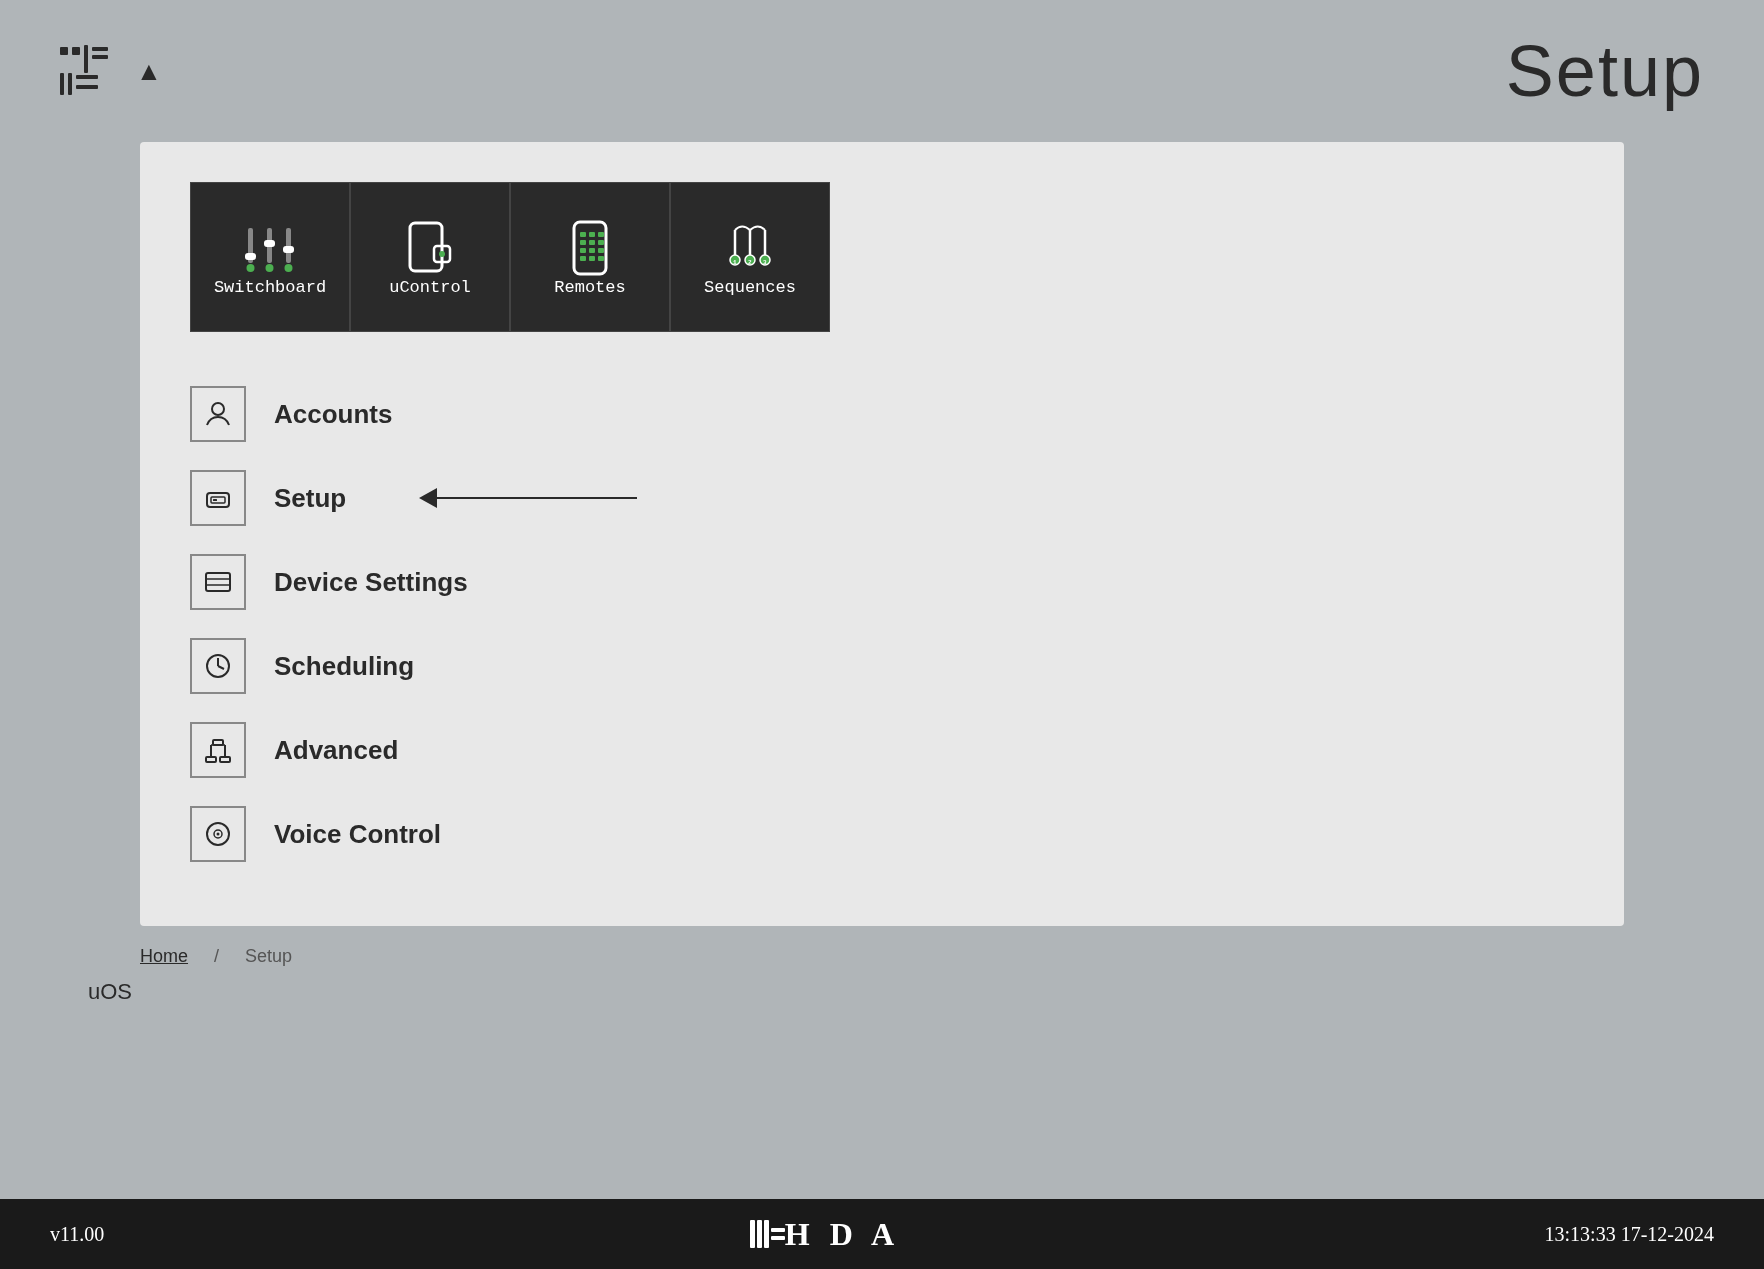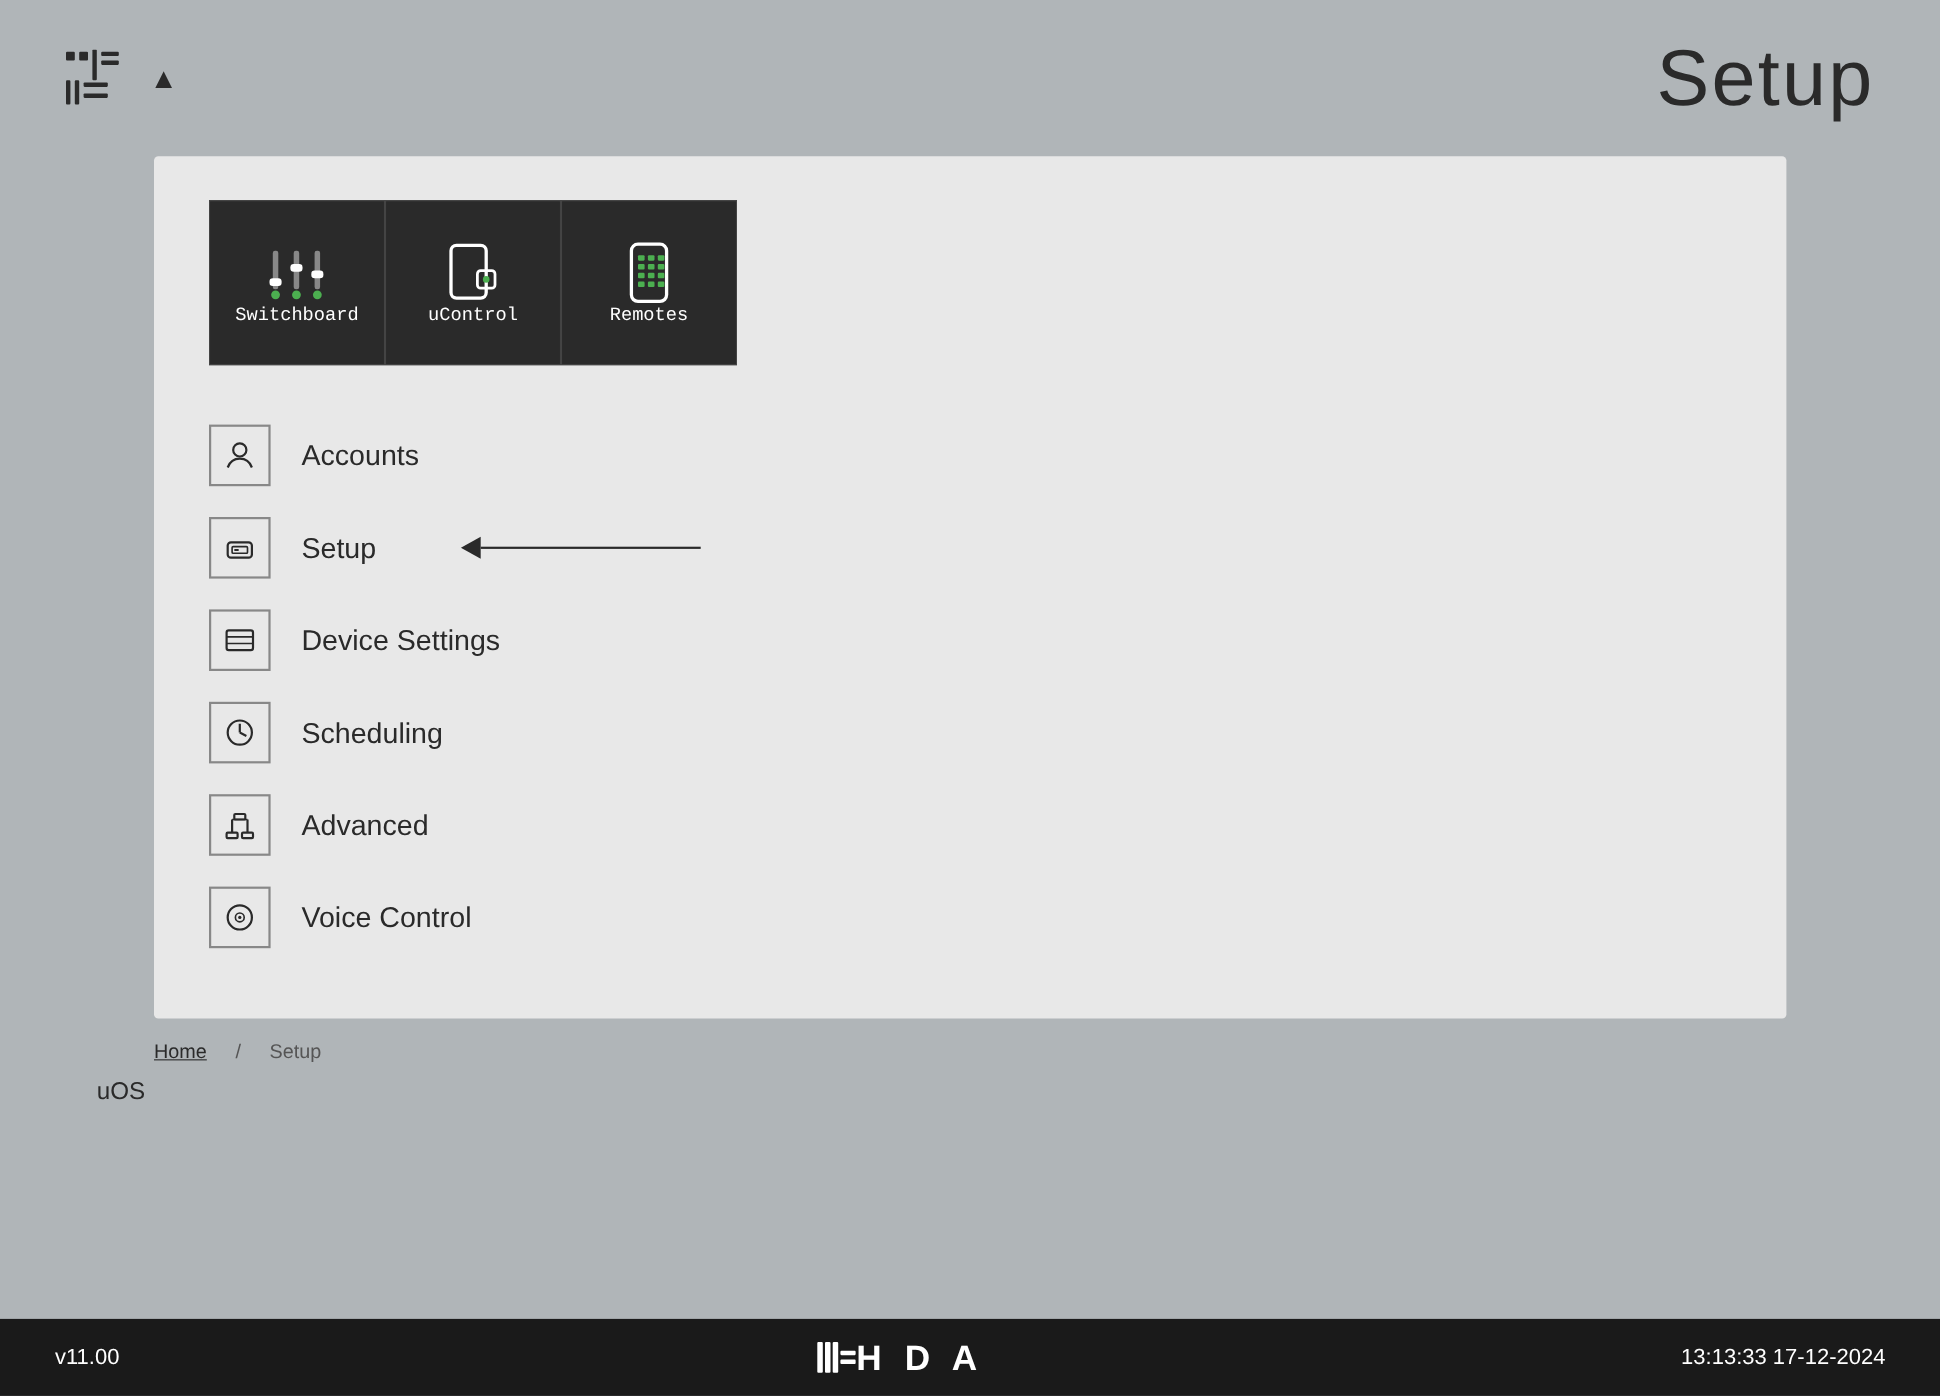--- a/index.html
+++ b/index.html
@@ -100,21 +100,21 @@
       border: 2px solid #888;
       display: flex;
       align-items: center;
       justify-content: center;
       background: transparent;
       flex-shrink: 0;
     }
     .menu-item-label {
       font-size: 26px;
       color: #2a2a2a;
-      font-weight: 400;
+      font-weight: 700;
     }
 
     
     .setup-arrow {
       position: absolute;
       left: 230px;
       top: 50%;
       transform: translateY(-50%);
       display: flex;
       align-items: center;
@@ -162,20 +162,21 @@
       position: absolute;
       bottom: 0;
       left: 0;
       right: 0;
       height: 70px;
       background: #1a1a1a;
       display: flex;
       align-items: center;
       justify-content: space-between;
       padding: 0 50px;
+      font-family: Liberation Serif, serif;
     }
     .bottom-version {
       color: #ffffff;
       font-size: 20px;
     }
     .bottom-logo {
       display: flex;
       align-items: center;
       color: #ffffff;
       font-size: 32px;
@@ -264,20 +265,39 @@
         <rect x="20" y="30" width="6" height="5" rx="1" fill="#4caf50"></rect>
         <rect x="29" y="30" width="6" height="5" rx="1" fill="#4caf50"></rect>
         <rect x="38" y="30" width="6" height="5" rx="1" fill="#4caf50"></rect>
         <rect x="20" y="38" width="6" height="5" rx="1" fill="#4caf50"></rect>
         <rect x="29" y="38" width="6" height="5" rx="1" fill="#4caf50"></rect>
         <rect x="38" y="38" width="6" height="5" rx="1" fill="#4caf50"></rect>
       </svg>
       <span class="tile-label">Remotes</span>
     </div>
 
+    <div class="tile">
+      <svg class="sequences-svg" viewBox="0 0 60 60" fill="none" xmlns="http://www.w3.org/2000/svg">
+
+        <line x1="15" y1="12" x2="15" y2="42" stroke="white" stroke-width="2.5"></line>
+        <line x1="30" y1="12" x2="30" y2="42" stroke="white" stroke-width="2.5"></line>
+        <line x1="45" y1="12" x2="45" y2="42" stroke="white" stroke-width="2.5"></line>
+
+        <circle cx="15" cy="42" r="5" fill="#4caf50" stroke="white" stroke-width="1.5"></circle>
+        <circle cx="30" cy="42" r="5" fill="#4caf50" stroke="white" stroke-width="1.5"></circle>
+        <circle cx="45" cy="42" r="5" fill="#4caf50" stroke="white" stroke-width="1.5"></circle>
+
+        <text x="13" y="46" font-size="6" fill="white" font-weight="bold">1</text>
+        <text x="28" y="46" font-size="6" fill="white" font-weight="bold">2</text>
+        <text x="43" y="46" font-size="6" fill="white" font-weight="bold">3</text>
+
+        <path d="M15 12 Q22 5 30 12 Q38 5 45 12" stroke="white" stroke-width="2" fill="none"></path>
+      </svg>
+      <span class="tile-label">Sequences</span>
+    </div>
 
   </div>
 
   <div class="menu-list">
 
     <div class="menu-item">
       <div class="menu-item-icon-box">
         <svg width="30" height="30" viewBox="0 0 30 30" fill="none">
           <circle cx="15" cy="10" r="6" stroke="#2a2a2a" stroke-width="2" fill="none"></circle>
           <path d="M4 26 Q7 18 15 18 Q23 18 26 26" stroke="#2a2a2a" stroke-width="2" fill="none"></path>

